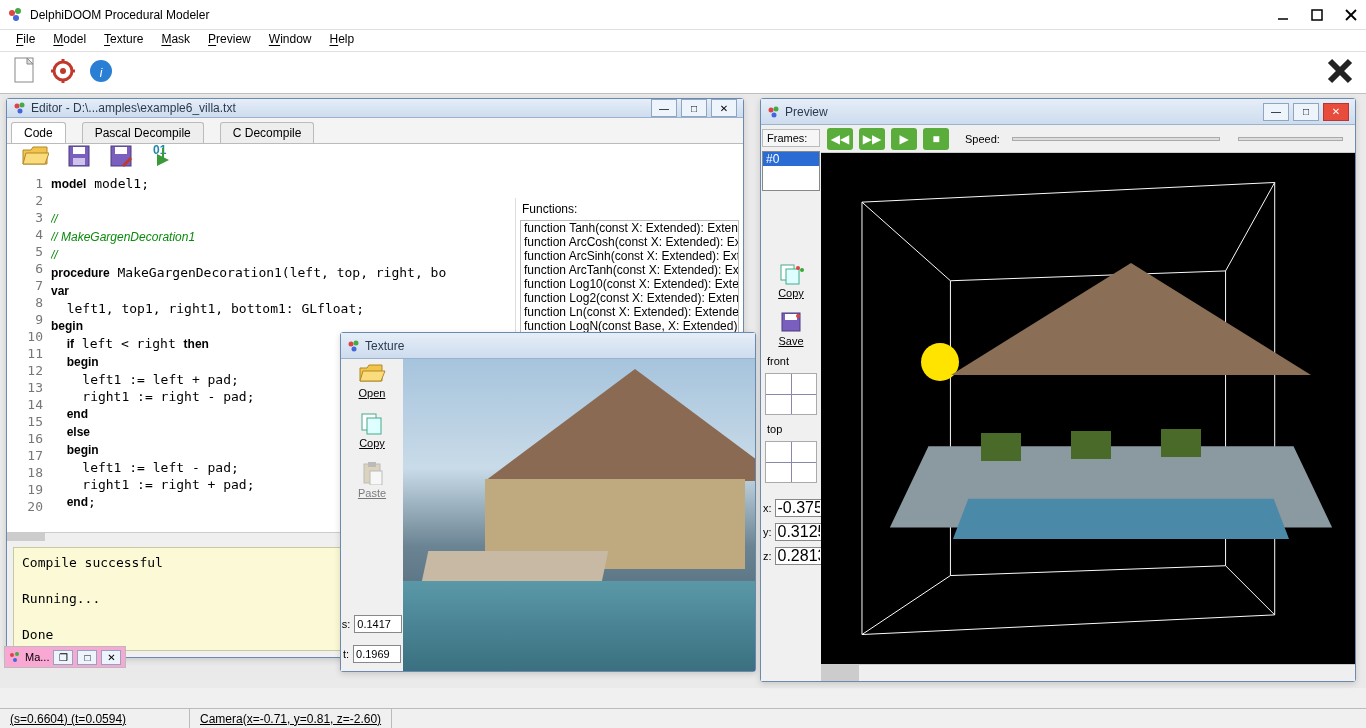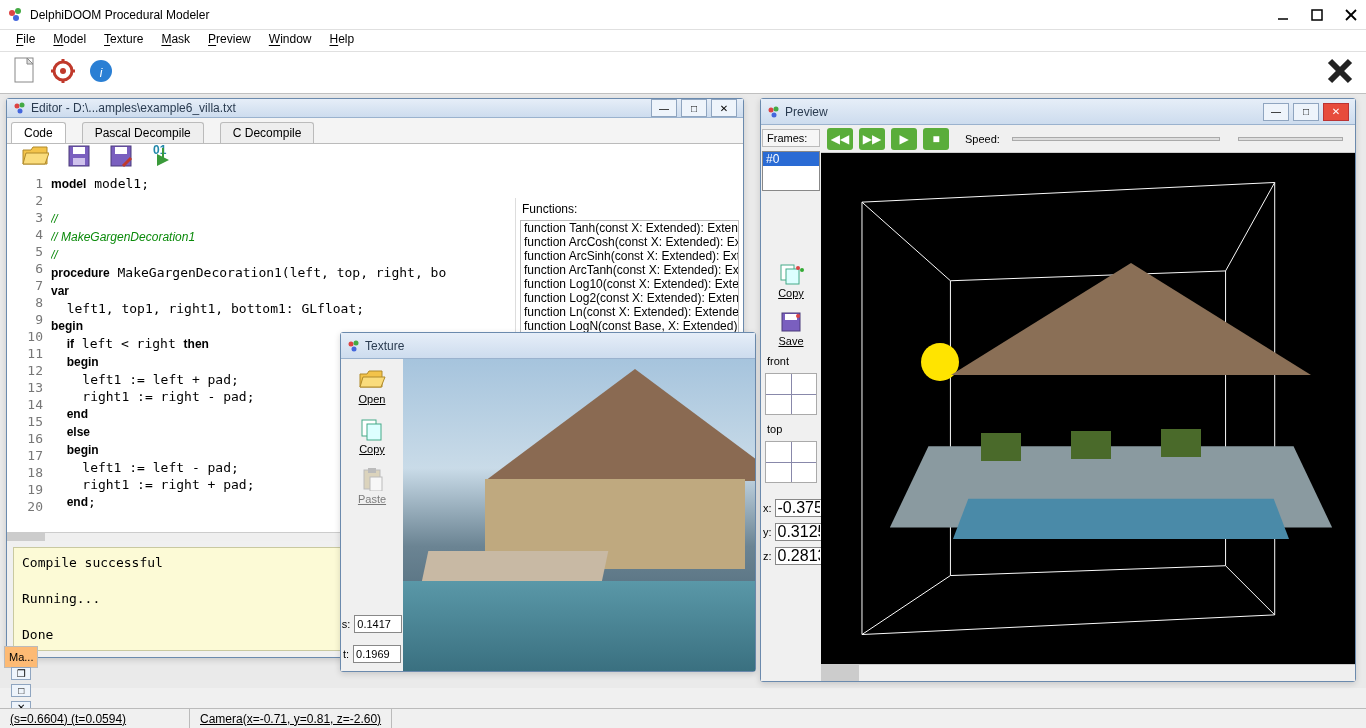--- a/index.html
+++ b/index.html
@@ -31,21 +31,21 @@
 .cmt { color: #0a8a0a; font-style: italic; }
 .funcpane { position: absolute; top: 27px; right: 0; width: 228px; bottom: 0; background: #fff; border-left: 1px solid #ddd; }
 .funcpane .hdr { padding: 4px 6px; font-size: 12px; }
 .funclist { border: 1px solid #bbb; margin: 0 4px; height: 180px; overflow: hidden; font-size: 11px; background: #fff; }
 .funclist div { padding: 0 3px; white-space: nowrap; line-height: 14px; }
 .funclist .sel { background: #2a6bd4; color: #fff; }
 .console { height: 112px; border-top: 1px solid #bbb; background: #fcfad6; padding: 6px 8px; font-family: Consolas, monospace; font-size: 13px; line-height: 18px; margin: 6px; border: 1px solid #c9c9a0; }
 .hscroll { height: 17px; background: #efefef; border-top: 1px solid #ccc; position: relative; }
 .hscroll::before { content: ""; position: absolute; left: 0; top: 0; width: 38px; height: 100%; background: #ccc; }
 .texwin .body { flex: 1; display: flex; background: #f0f0f0; }
-.texside { width: 62px; background: #f0f0f0; display: flex; flex-direction: column; align-items: center; padding-top: 6px; gap: 4px; }
+.texside { width: 62px; background: #f0f0f0; display: flex; flex-direction: column; align-items: center; gap: 4px; }
 .vbtn { display: flex; flex-direction: column; align-items: center; gap: 2px; padding: 4px 2px; cursor: pointer; }
 .vbtn span { font-size: 11px; text-decoration: underline; }
 .steprow { display: flex; align-items: center; gap: 4px; margin-top: 8px; }
 .steprow label { font-size: 11px; }
 .stepinp { width: 48px; height: 18px; border: 1px solid #888; font-size: 11px; padding: 0 2px; background: #fff; }
 .teximg { flex: 1; background: linear-gradient(180deg,#a6c4dd 0%,#c9dbe8 35%,#6b8493 60%,#3b5868 100%); position: relative; overflow: hidden; }
 .roof { position: absolute; top: 10px; right: -30px; width: 300px; height: 160px; background: #8a6a52; clip-path: polygon(50% 0, 100% 70%, 0 70%); }
 .house { position: absolute; top: 120px; right: 10px; width: 260px; height: 90px; background: #bfa97f; }
 .pool { position: absolute; bottom: 0; left: 0; right: 0; height: 90px; background: linear-gradient(#5a98a8,#3a7080); }
 .deck { position: absolute; bottom: 70px; left: 20px; width: 180px; height: 50px; background: #c8b9a4; transform: skewX(-12deg); }
@@ -67,21 +67,21 @@
 .speedlbl { font-size: 11px; margin-left: 10px; }
 .slider { flex: 1; height: 4px; background: #ddd; border: 1px solid #aaa; position: relative; margin: 0 6px; }
 .render { flex: 1; background: #000; position: relative; overflow: hidden; }
 .sun { position: absolute; width: 38px; height: 38px; background: #ffe400; border-radius: 50%; }
 .groundplane { position: absolute; background: #8a9aa0; }
 .rroof { position: absolute; background: #8a6f56; }
 .grass { position: absolute; background: #4a6a2a; }
 .rpool { position: absolute; background: #4a8aa8; }
 .statusbar { position: absolute; bottom: 0; left: 0; right: 0; height: 20px; background: #f0f0f0; border-top: 1px solid #bbb; display: flex; align-items: center; font-size: 11px; }
 .statuscell { border-right: 1px solid #bbb; padding: 0 10px; height: 100%; display: flex; align-items: center; text-decoration: underline; }
-.minibar { position: absolute; bottom: 20px; left: 4px; height: 22px; display: flex; align-items: center; gap: 4px; background: #fdba74; border: 1px solid #bbb; padding: 0 4px; flex-direction: column; }
+.minibar { position: absolute; bottom: 20px; left: 4px; height: 22px; display: flex; align-items: center; gap: 4px; background: #f9a8d4; border: 1px solid #bbb; padding: 0 4px; }
 </style>
 </head>
 <body>
 
 <div class="titlebar">
   <span class="icon">
     <svg width="16" height="16">
         <circle cx="4" cy="6" r="3" fill="#d44"></circle>
         <circle cx="10" cy="4" r="3" fill="#4a4"></circle>
         <circle cx="8" cy="11" r="3" fill="#46d"></circle>

